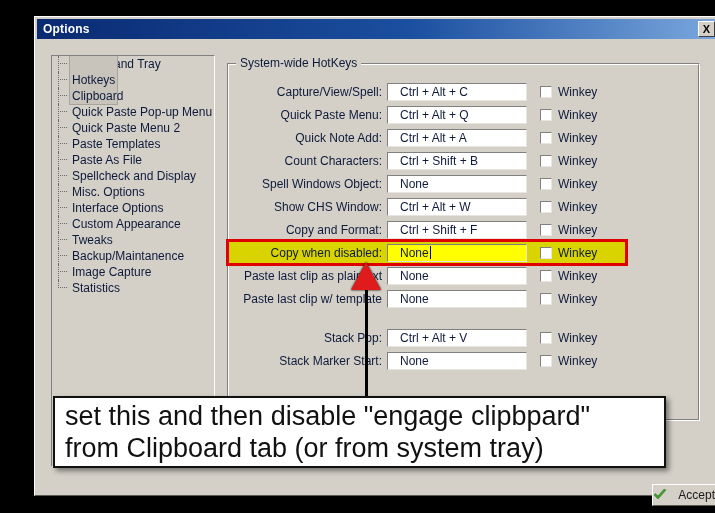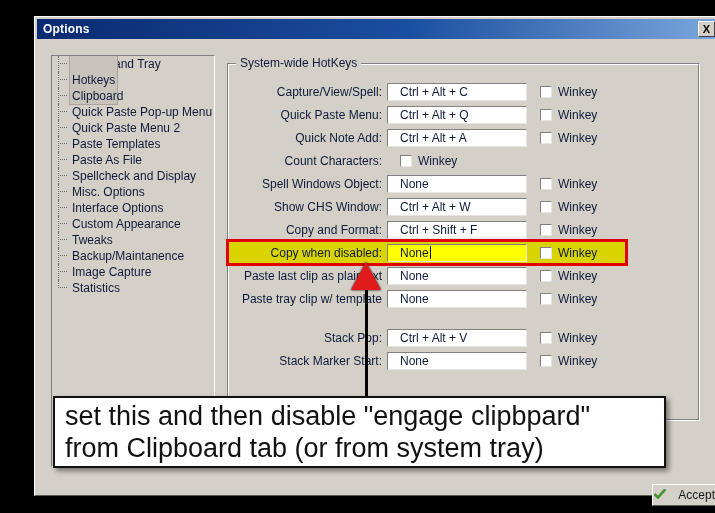--- a/index.html
+++ b/index.html
@@ -448,20 +448,23 @@
               <div class="row-input">
                 <span>Ctrl + Alt + A</span>
               </div>
               <div class="row-check">
                 <div class="checkbox"></div>
                 <span class="check-label">Winkey</span>
               </div>
             </div>
             <div class="row">
               <div class="row-label">Count Characters:</div>
+              <div class="row-input">
+                <span>Ctrl + Shift + B</span>
+              </div>
               <div class="row-check">
                 <div class="checkbox"></div>
                 <span class="check-label">Winkey</span>
               </div>
             </div>
             <div class="row">
               <div class="row-label">Spell Windows Object:</div>
               <div class="row-input">
                 <span>None</span>
               </div>
@@ -505,21 +508,21 @@
               <div class="row-label">Paste last clip as plaintext</div>
               <div class="row-input">
                 <span>None</span>
               </div>
               <div class="row-check">
                 <div class="checkbox"></div>
                 <span class="check-label">Winkey</span>
               </div>
             </div>
             <div class="row">
-              <div class="row-label">Paste tray clip w/ template</div>
+              <div class="row-label">Paste last clip w/ template</div>
               <div class="row-input">
                 <span>None</span>
               </div>
               <div class="row-check">
                 <div class="checkbox"></div>
                 <span class="check-label">Winkey</span>
               </div>
             </div>
             <div class="row spacer"></div>
             <div class="row">

